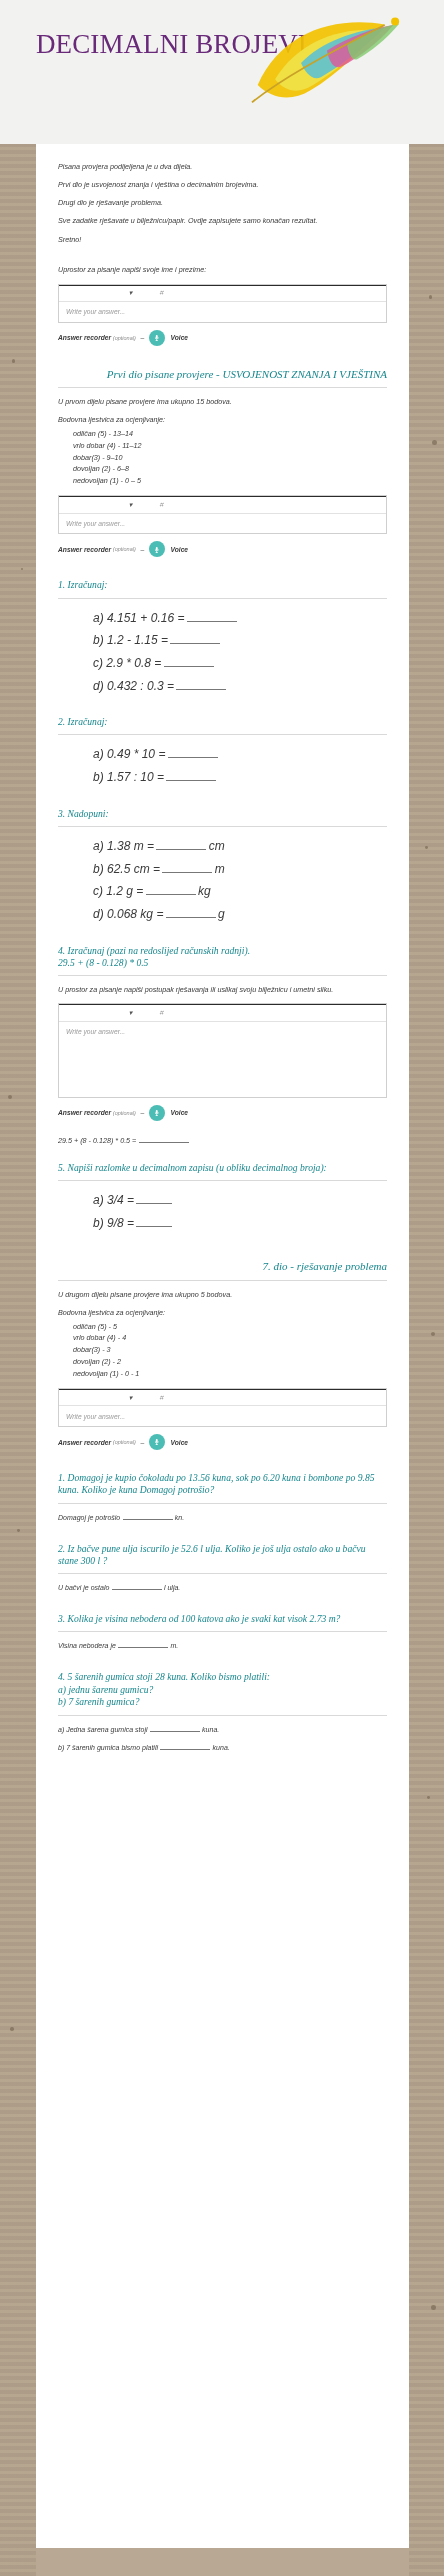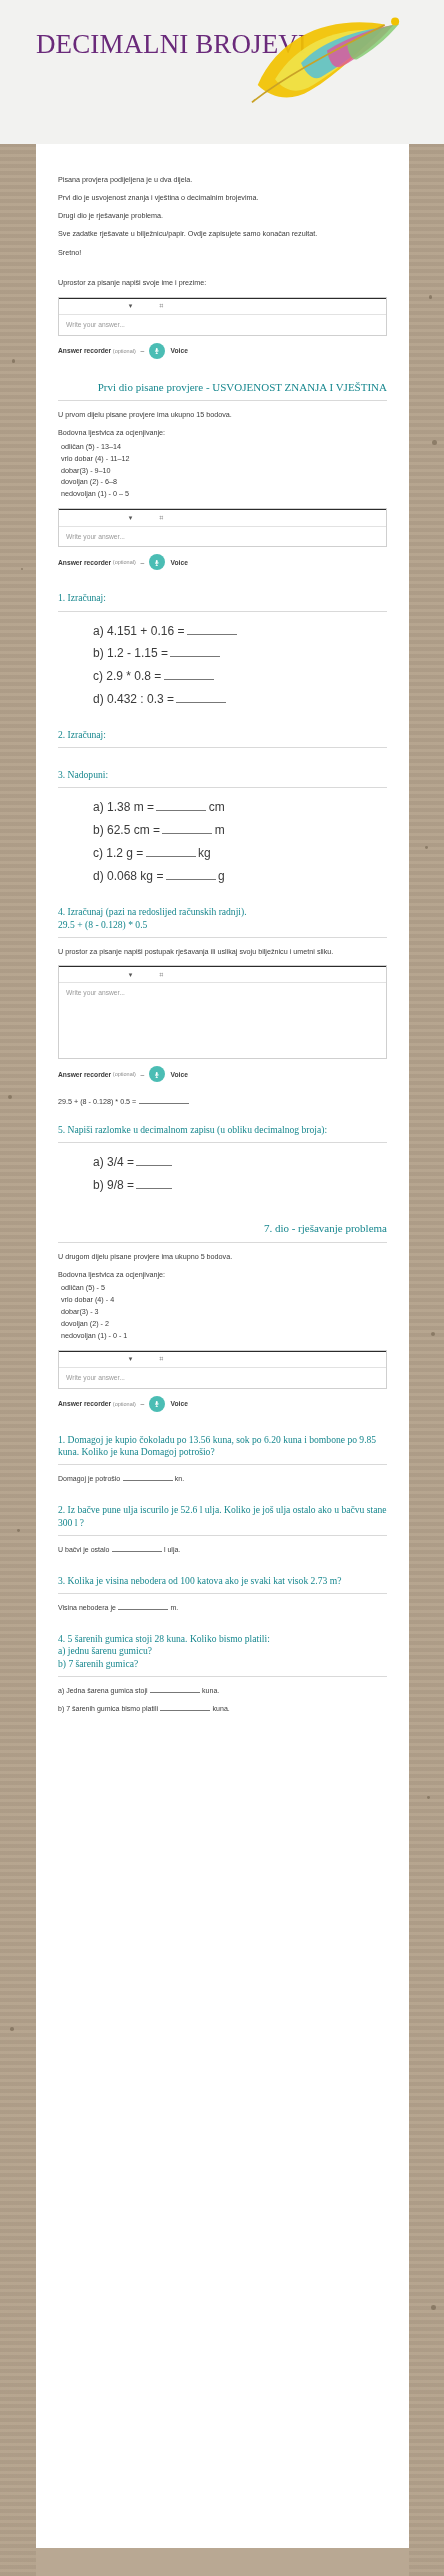--- a/index.html
+++ b/index.html
@@ -61,22 +61,23 @@
     top: 10.4px;
     width: 174px;
     height: 127px;
   }
 
   
   .sheet {
     position: relative;
     margin: 0 36px;
     background: #ffffff;
-    padding: 30px 22px 35px 22px;
+    padding: 17px 22px 35px 22px;
     min-height: 2404px;
+    font-style: italic;
   }
 
   p.txt, div.txt {
     font-size: 7.2px;
     line-height: 1.55;
     margin: 0 0 7px 0;
     color: #3a3a3a;
   }
   .gap-md { height: 12.7px; }
   .gap-lg { height: 19.7px; }
@@ -97,21 +98,21 @@
     color: #17878e;
     margin: 0 0 5.8px 0;
     line-height: 1.3;
   }
   .rule {
     border: none;
     border-top: 0.6px solid #d9d9d9;
     margin: 0 0 8px 0;
   }
 
-  ul.plain { margin: 0 0 7px 3px; padding: 0; list-style: none; }
+  ul.plain { margin: 0 0 7px 15px; padding: 0; list-style: none; }
   ul.plain li { font-size: 7.2px; line-height: 1.65; color: #3a3a3a; }
 
   ol.items { margin: 0 0 5.8px 0; padding: 0; list-style: none; }
   ol.items li {
     font-size: 12px;
     line-height: 1.9;
     color: #3a3a3a;
     margin-left: 35px;
   }
   .blank {
@@ -294,20 +295,24 @@
       <li><span>a) 4.151 + 0.16 =</span><span class="blank"></span></li>
       <li><span>b) 1.2 - 1.15 =</span><span class="blank"></span></li>
       <li><span>c) 2.9 * 0.8 =</span><span class="blank"></span></li>
       <li><span>d) 0.432 : 0.3 =</span><span class="blank"></span></li>
     </ol>
 
     <div class="gap-md"></div>
 
     <h3 class="qhead">2. Izračunaj:</h3>
     <hr class="rule">
+    <ol class="items">
+      <li><span>a) 0.49 * 10 =</span><span class="blank"></span></li>
+      <li><span>b) 1.57 : 10 =</span><span class="blank"></span></li>
+    </ol>
 
     <div class="gap-md"></div>
 
     <h3 class="qhead">3. Nadopuni:</h3>
     <hr class="rule">
     <ol class="items">
       <li><span>a) 1.38 m =</span><span class="blank"></span><span>cm</span></li>
       <li><span>b) 62.5 cm =</span><span class="blank"></span><span>m</span></li>
       <li><span>c) 1.2 g =</span><span class="blank"></span><span>kg</span></li>
       <li><span>d) 0.068 kg =</span><span class="blank"></span><span>g</span></li>

